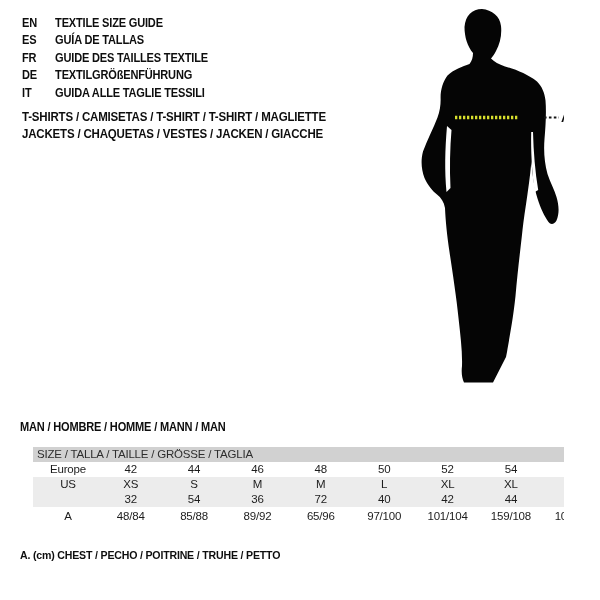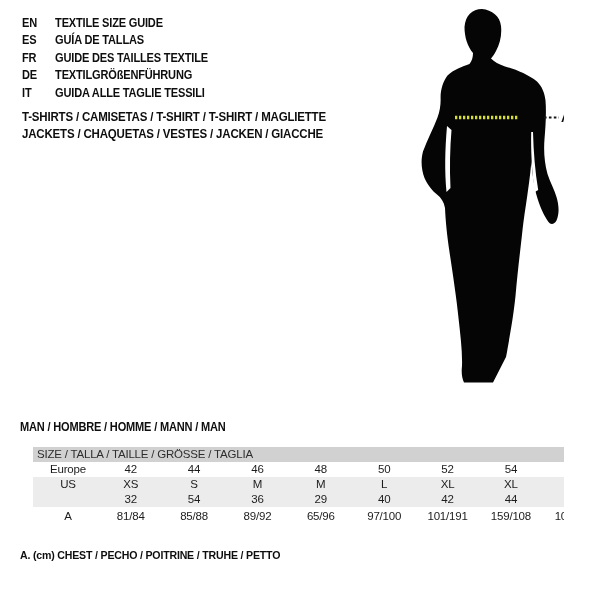--- a/index.html
+++ b/index.html
@@ -155,34 +155,34 @@
         <td>L</td>
         <td>XL</td>
         <td>XL</td>
         <td>XXL</td>
       </tr>
       <tr class="r-gray">
         <td class="lab"></td>
         <td>32</td>
         <td>54</td>
         <td>36</td>
-        <td>29</td>
+        <td>72</td>
         <td>40</td>
         <td>42</td>
         <td>44</td>
         <td>46</td>
       </tr>
       <tr class="r-a">
         <td class="lab">A</td>
-        <td>81/84</td>
+        <td>48/84</td>
         <td>85/88</td>
         <td>89/92</td>
         <td>65/96</td>
         <td>97/100</td>
-        <td>101/191</td>
+        <td>101/104</td>
         <td>159/108</td>
         <td>109/112</td>
       </tr>
     </tbody>
   </table>
 
   <div class="note cond">A. (cm) CHEST / PECHO / POITRINE / TRUHE / PETTO</div>
 
 </div>
 

